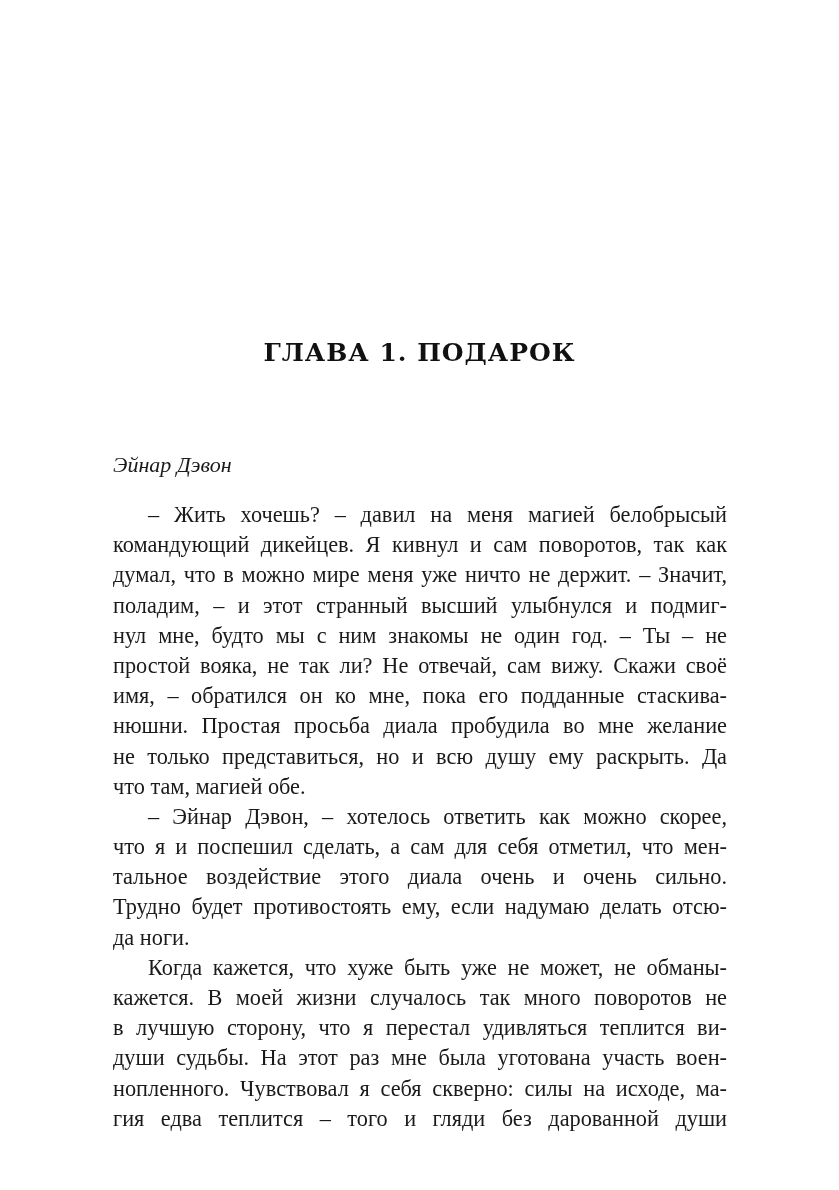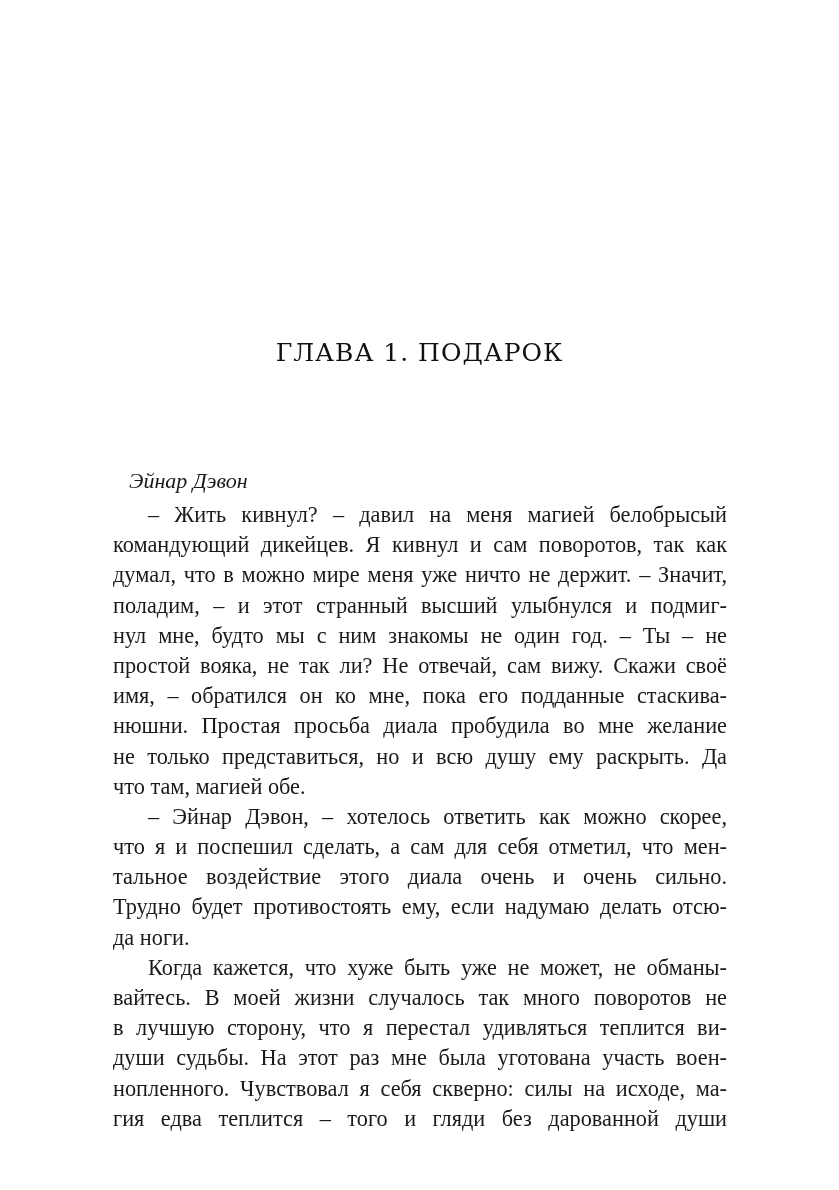--- a/index.html
+++ b/index.html
@@ -21,35 +21,35 @@
       height: 1190px;
       background: #ffffff;
     }
     .chapter-title {
       position: absolute;
       left: 0;
       width: 839px;
       top: 338px;
       text-align: center;
       font-family: "DejaVu Serif", serif;
-      font-weight: normal;
+      font-weight: bold;
       font-size: 25px;
       letter-spacing: 1px;
       color: #111111;
       margin: 0;
     }
     .pov-name {
       position: absolute;
       left: 113px;
       top: 452px;
       font-family: "Liberation Serif", serif;
       font-style: italic;
       font-size: 22px;
       color: #1a1a1a;
-      margin: 16px;
+      margin: 0;
     }
     .body-text {
       position: absolute;
       left: 113px;
       top: 500px;
       width: 614px;
       font-family: "Liberation Serif", serif;
       font-size: 22.3px;
       line-height: 30.2px;
       color: #1a1a1a;
@@ -68,35 +68,35 @@
       padding-left: 35px;
     }
   </style>
 </head>
 <body>
 
 <div class="page">
   <h1 class="chapter-title">ГЛАВА 1. ПОДАРОК</h1>
   <p class="pov-name">Эйнар Дэвон</p>
   <div class="body-text" id="body-text">
-      <span class="line indent">– Жить кивнул? – давил на меня магией белобрысый</span>
+      <span class="line indent">– Жить хочешь? – давил на меня магией белобрысый</span>
       <span class="line">командующий дикейцев. Я кивнул и сам поворотов, так как</span>
       <span class="line">думал, что в можно мире меня уже ничто не держит. – Значит,</span>
       <span class="line">поладим, – и этот странный высший улыбнулся и подмиг-</span>
       <span class="line">нул мне, будто мы с ним знакомы не один год. – Ты – не</span>
       <span class="line">простой вояка, не так ли? Не отвечай, сам вижу. Скажи своё</span>
       <span class="line">имя, – обратился он ко мне, пока его подданные стаскива-</span>
       <span class="line">нюшни. Простая просьба диала пробудила во мне желание</span>
       <span class="line">не только представиться, но и всю душу ему раскрыть. Да</span>
       <span class="line last">что там, магией обе.</span>
       <span class="line indent">– Эйнар Дэвон, – хотелось ответить как можно скорее,</span>
       <span class="line">что я и поспешил сделать, а сам для себя отметил, что мен-</span>
       <span class="line">тальное воздействие этого диала очень и очень сильно.</span>
       <span class="line">Трудно будет противостоять ему, если надумаю делать отсю-</span>
       <span class="line last">да ноги.</span>
       <span class="line indent">Когда кажется, что хуже быть уже не может, не обманы-</span>
-      <span class="line">вайтесь. В моей жизни случалось так много поворотов не</span>
+      <span class="line">кажется. В моей жизни случалось так много поворотов не</span>
       <span class="line">в лучшую сторону, что я перестал удивляться теплится ви-</span>
       <span class="line">души судьбы. На этот раз мне была уготована участь воен-</span>
       <span class="line">нопленного. Чувствовал я себя скверно: силы на исходе, ма-</span>
       <span class="line">гия едва теплится – того и гляди без дарованной души</span>
     </div>
 </div>
 
 </body></html>

